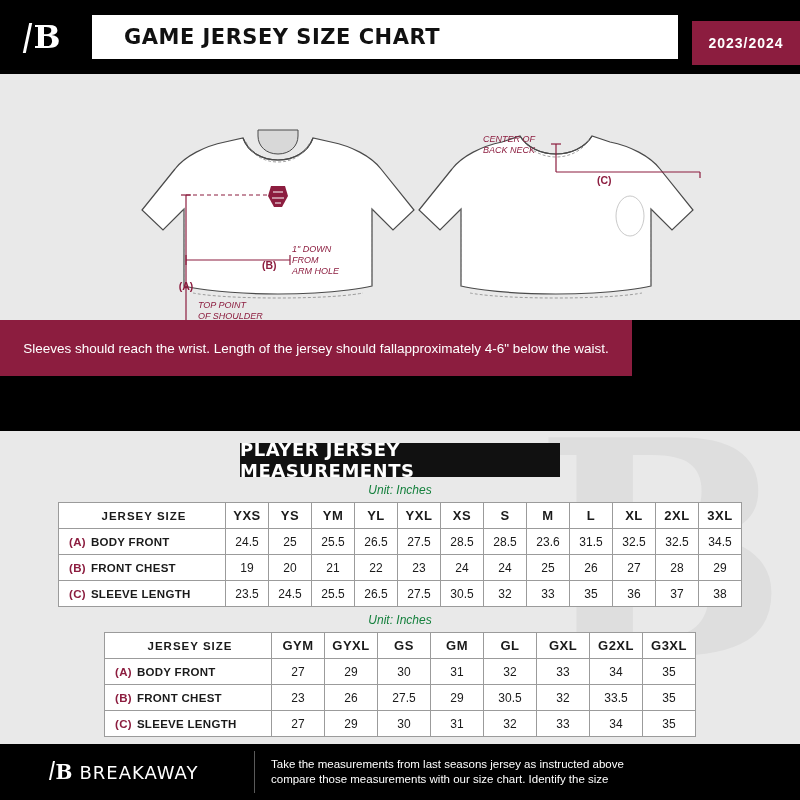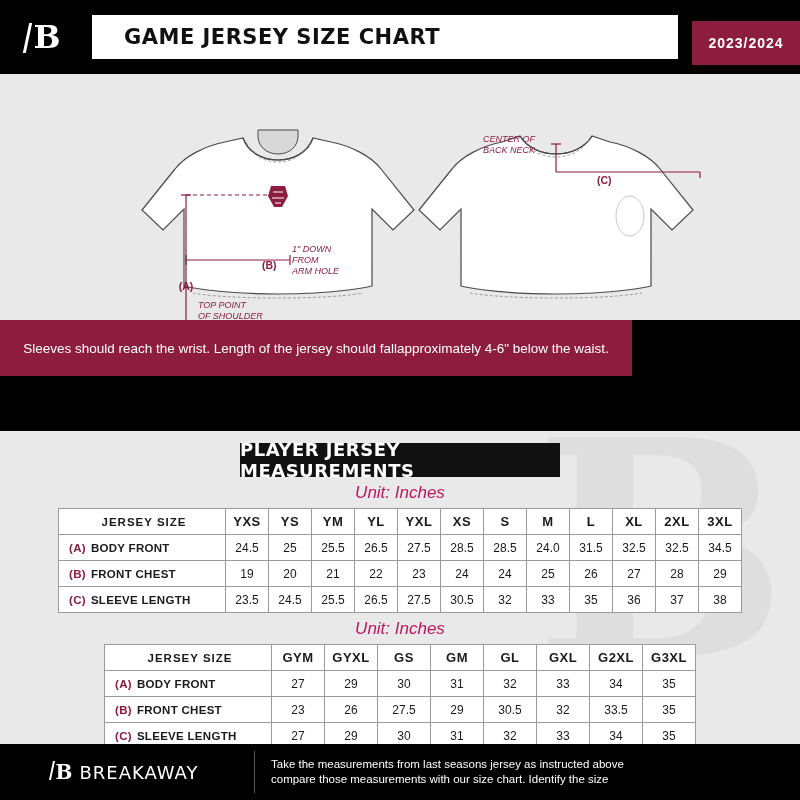--- a/index.html
+++ b/index.html
@@ -145,22 +145,22 @@
     justify-content: center;
     font-size: 18px;
     font-weight: bold;
     letter-spacing: 0.5px;
     font-family: "DejaVu Sans", sans-serif;
   }
   .unit {
     position: relative;
     text-align: center;
     font-style: italic;
-    font-size: 17px;
-    color: #be185d;
+    font-size: 12px;
+    color: #15803d;
     margin-top: 6px;
     margin-bottom: 5px;
   }
   table.size {
     position: relative;
     border-collapse: collapse;
     background: #ffffff;
     margin: 0 auto;
     font-size: 12px;
     color: #1a1a1a;
@@ -357,21 +357,21 @@
       <tbody>
         <tr>
           <td class="rowlabel"><span class="tag">(A)</span><span>BODY FRONT</span></td>
           <td class="val">24.5</td>
           <td class="val">25</td>
           <td class="val">25.5</td>
           <td class="val">26.5</td>
           <td class="val">27.5</td>
           <td class="val">28.5</td>
           <td class="val">28.5</td>
-          <td class="val">24.0</td>
+          <td class="val">23.6</td>
           <td class="val">31.5</td>
           <td class="val">32.5</td>
           <td class="val">32.5</td>
           <td class="val">34.5</td>
         </tr>
         <tr>
           <td class="rowlabel"><span class="tag">(B)</span><span>FRONT CHEST</span></td>
           <td class="val">19</td>
           <td class="val">20</td>
           <td class="val">21</td>

